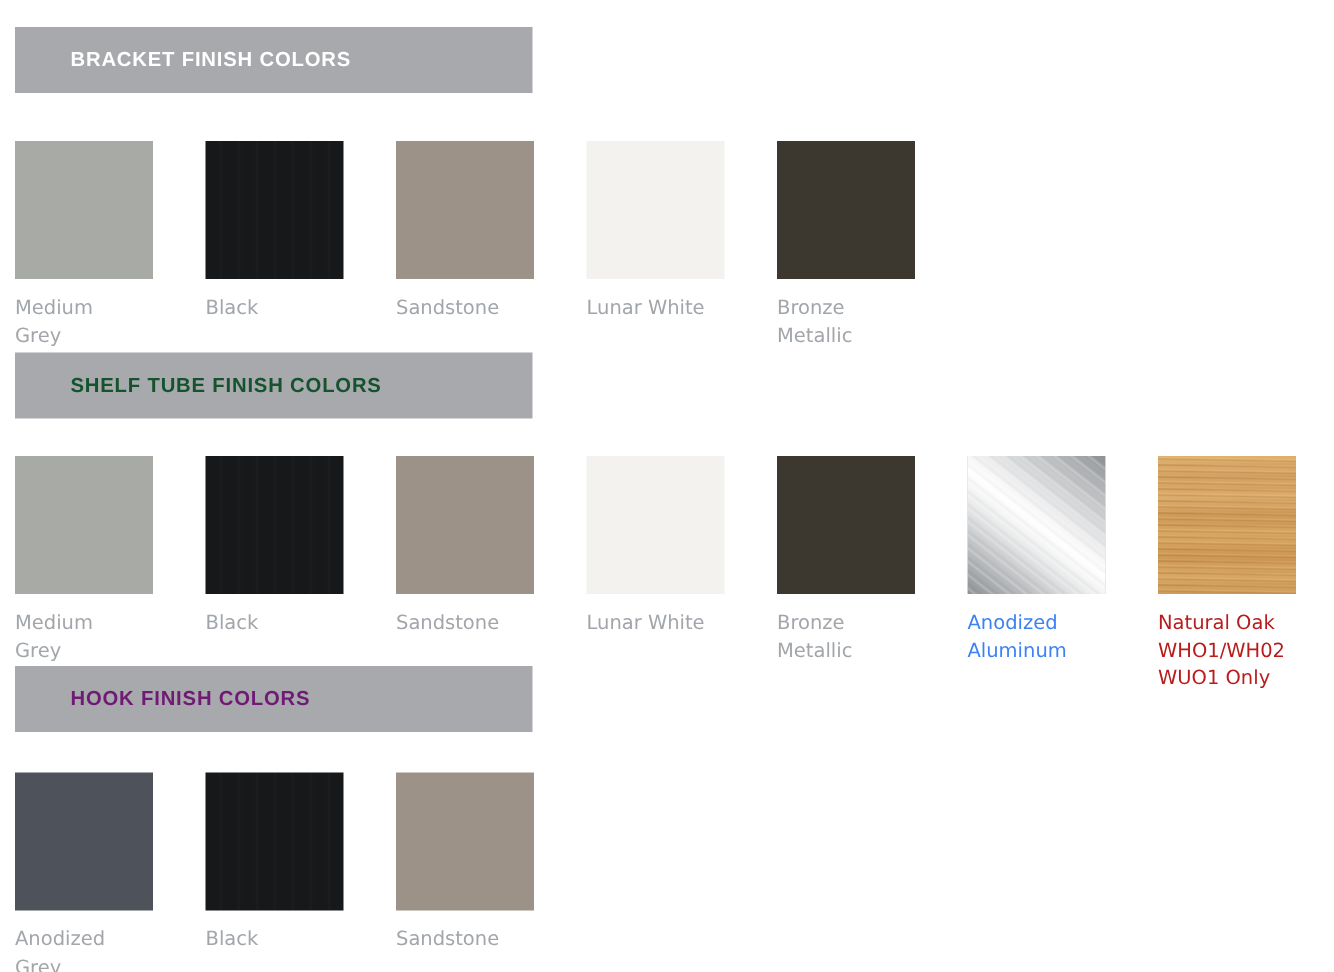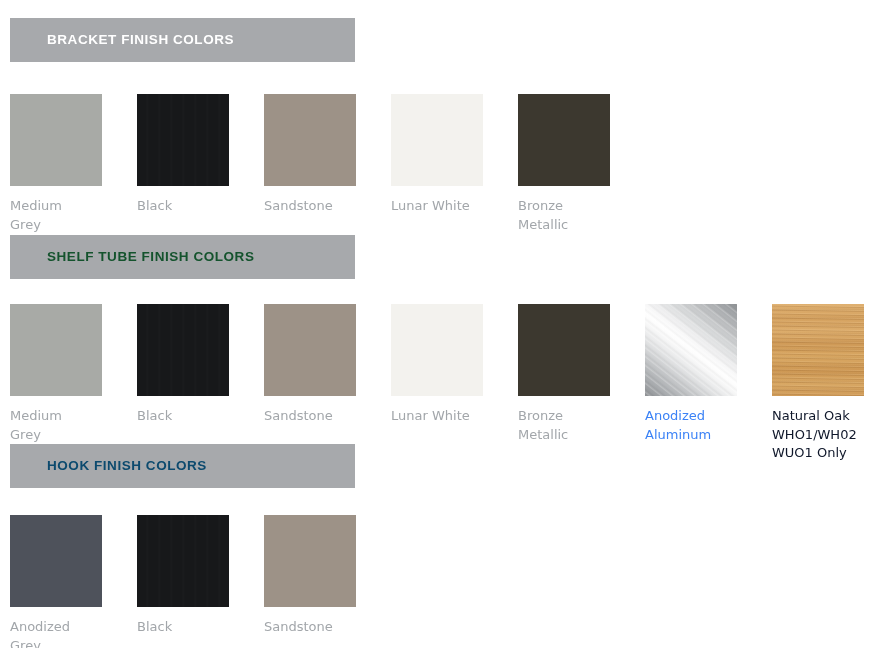--- a/index.html
+++ b/index.html
@@ -154,28 +154,28 @@
         </div>
         <div class="swatch-label" style="color: #3b82f6;">Anodized
 Aluminum</div>
       </div>
       <div class="swatch-cell" style="left: 772px;">
         <div class="swatch-chip" style="background: rgb(211, 163, 94);">
           <div class="grain" style="background: linear-gradient(rgb(223, 176, 112) 0%, rgb(213, 162, 96) 16%, rgb(220, 172, 107) 30%, rgb(207, 154, 87) 44%, rgb(217, 168, 99) 58%, rgb(205, 151, 83) 72%, rgb(216, 167, 99) 86%, rgb(207, 155, 89) 100%);"></div>
           <div class="grain" style="background: repeating-linear-gradient(1deg, rgba(120, 72, 24, 0) 0px, rgba(120, 72, 24, 0) 1px, rgba(120, 72, 24, 0.17) 2px, rgba(255, 226, 180, 0.16) 3px, rgba(120, 72, 24, 0) 4px);"></div>
           <div class="grain" style="background: repeating-linear-gradient(0deg, rgba(140, 88, 34, 0) 0px, rgba(140, 88, 34, 0) 5px, rgba(140, 88, 34, 0.13) 6px, rgba(140, 88, 34, 0) 8px);"></div>
         </div>
-        <div class="swatch-label" style="color: #0f172a;">Natural Oak
+        <div class="swatch-label" style="color: #b91c1c;">Natural Oak
 WHO1/WH02
 WUO1 Only</div>
       </div>
     </div>
     <div class="section" style="top: 444px; height: 44px;">
       <div class="section-header" style="background: rgb(167, 169, 172);">
-        <div class="section-header-title" style="color: #0c4a6e;">HOOK FINISH COLORS</div>
+        <div class="section-header-title" style="color: #701a75;">HOOK FINISH COLORS</div>
       </div>
     </div>
     <div class="swatch-row" style="top: 503px;">
       <div class="swatch-cell" style="left: 10px;">
         <div class="swatch-chip" style="background: rgb(78, 82, 91);"></div>
         <div class="swatch-label" style="color: rgb(162, 166, 170);">Anodized
 Grey</div>
       </div>
       <div class="swatch-cell" style="left: 137px;">
         <div class="swatch-chip" style="background: rgb(23, 24, 26);">

